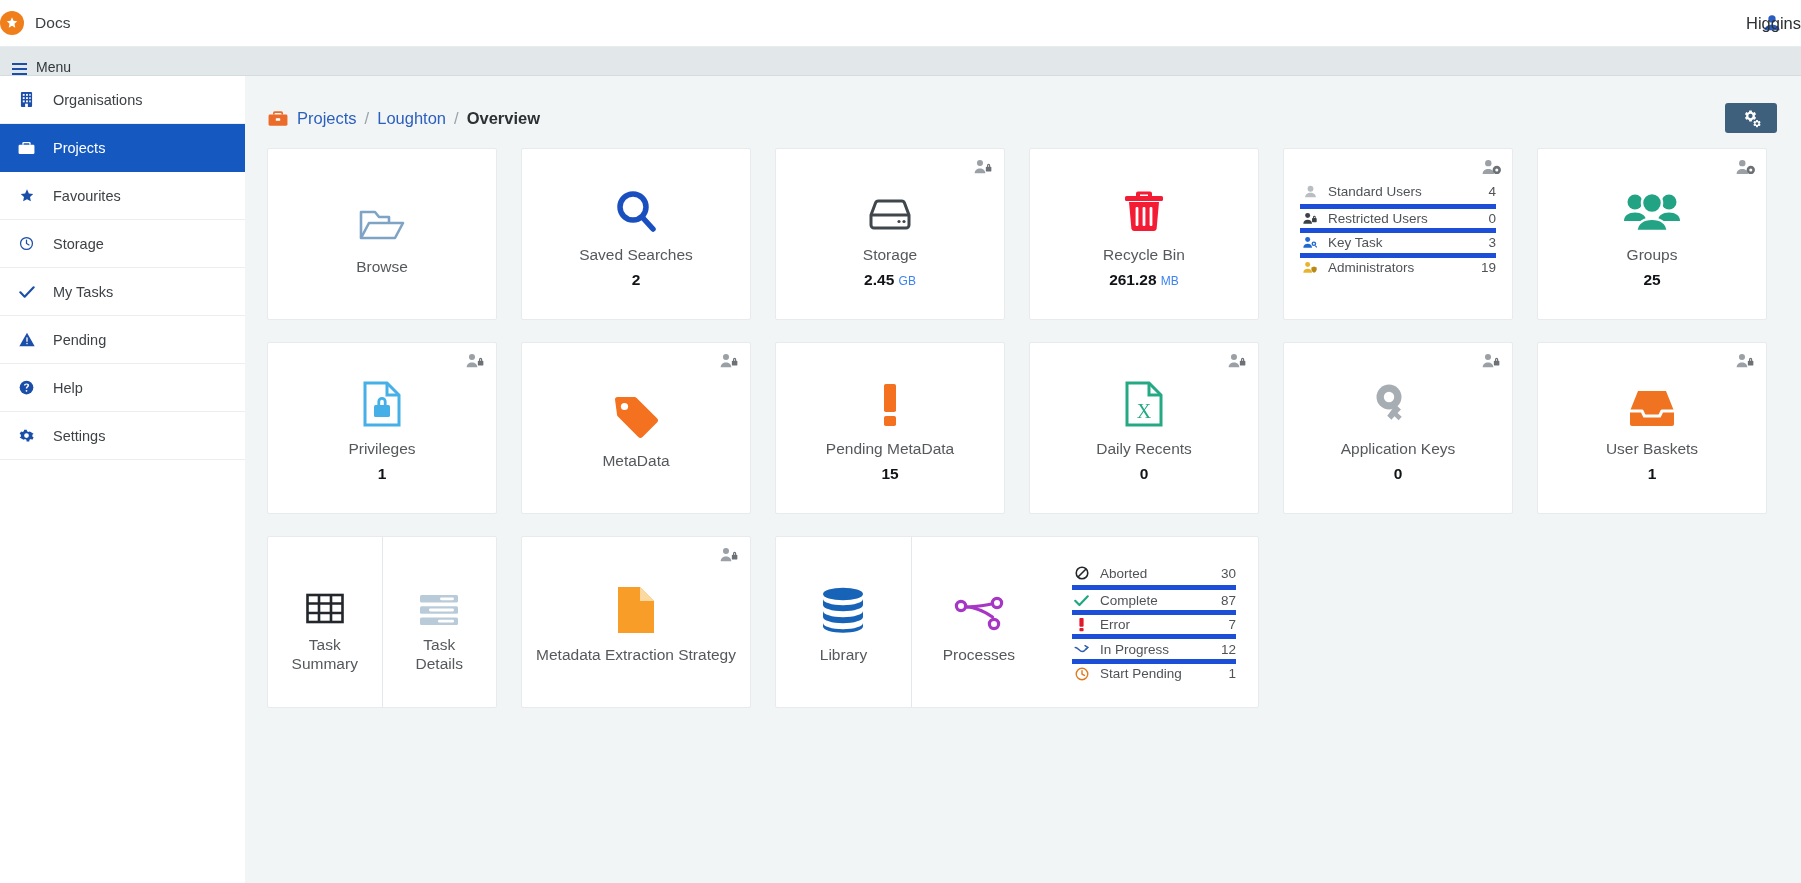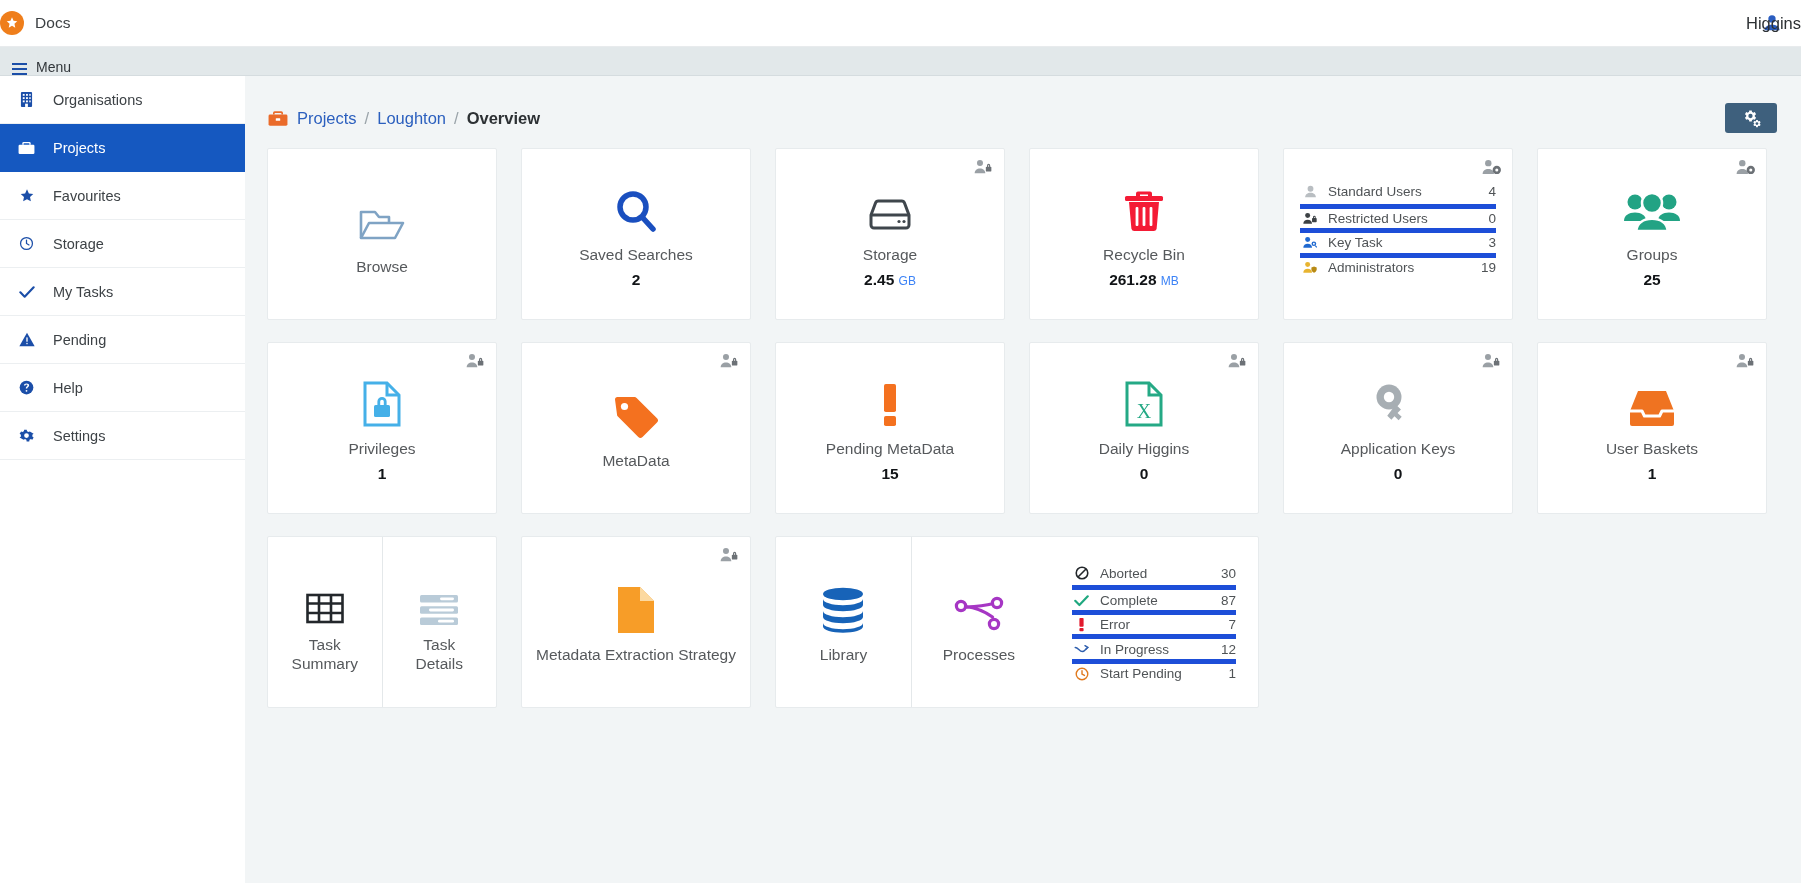--- a/index.html
+++ b/index.html
@@ -511,21 +511,21 @@
               </g>
             </svg>
         </span>
         <div class="card-icon">
           <svg width="38" height="46" viewBox="0 0 38 46" fill="none" stroke="#25a985" stroke-width="3">
               <path d="M2 2h22l12 12v30H2z"></path>
               <path d="M24 2v12h12"></path>
               <text x="19" y="37" font-family="Liberation Serif, serif" font-size="20" fill="#25a985" stroke="none" text-anchor="middle">X</text>
             </svg>
         </div>
-        <div class="card-label">Daily Higgins</div>
+        <div class="card-label">Daily Recents</div>
         <div class="card-value">0</div>
       </div>
 
       <div class="card">
         <span class="badge">
           <svg width="18" height="16" viewBox="0 0 20 18" fill="#9aa0a5">
               <circle cx="6.6" cy="4.4" r="3.4"></circle>
               <path d="M0.6 16c0-3.4 2.7-5.3 6-5.3s6 1.9 6 5.3z"></path>
               <g fill="#6c7176">
                 <rect x="13.2" y="8.6" width="6.2" height="5.6" rx="1"></rect>

